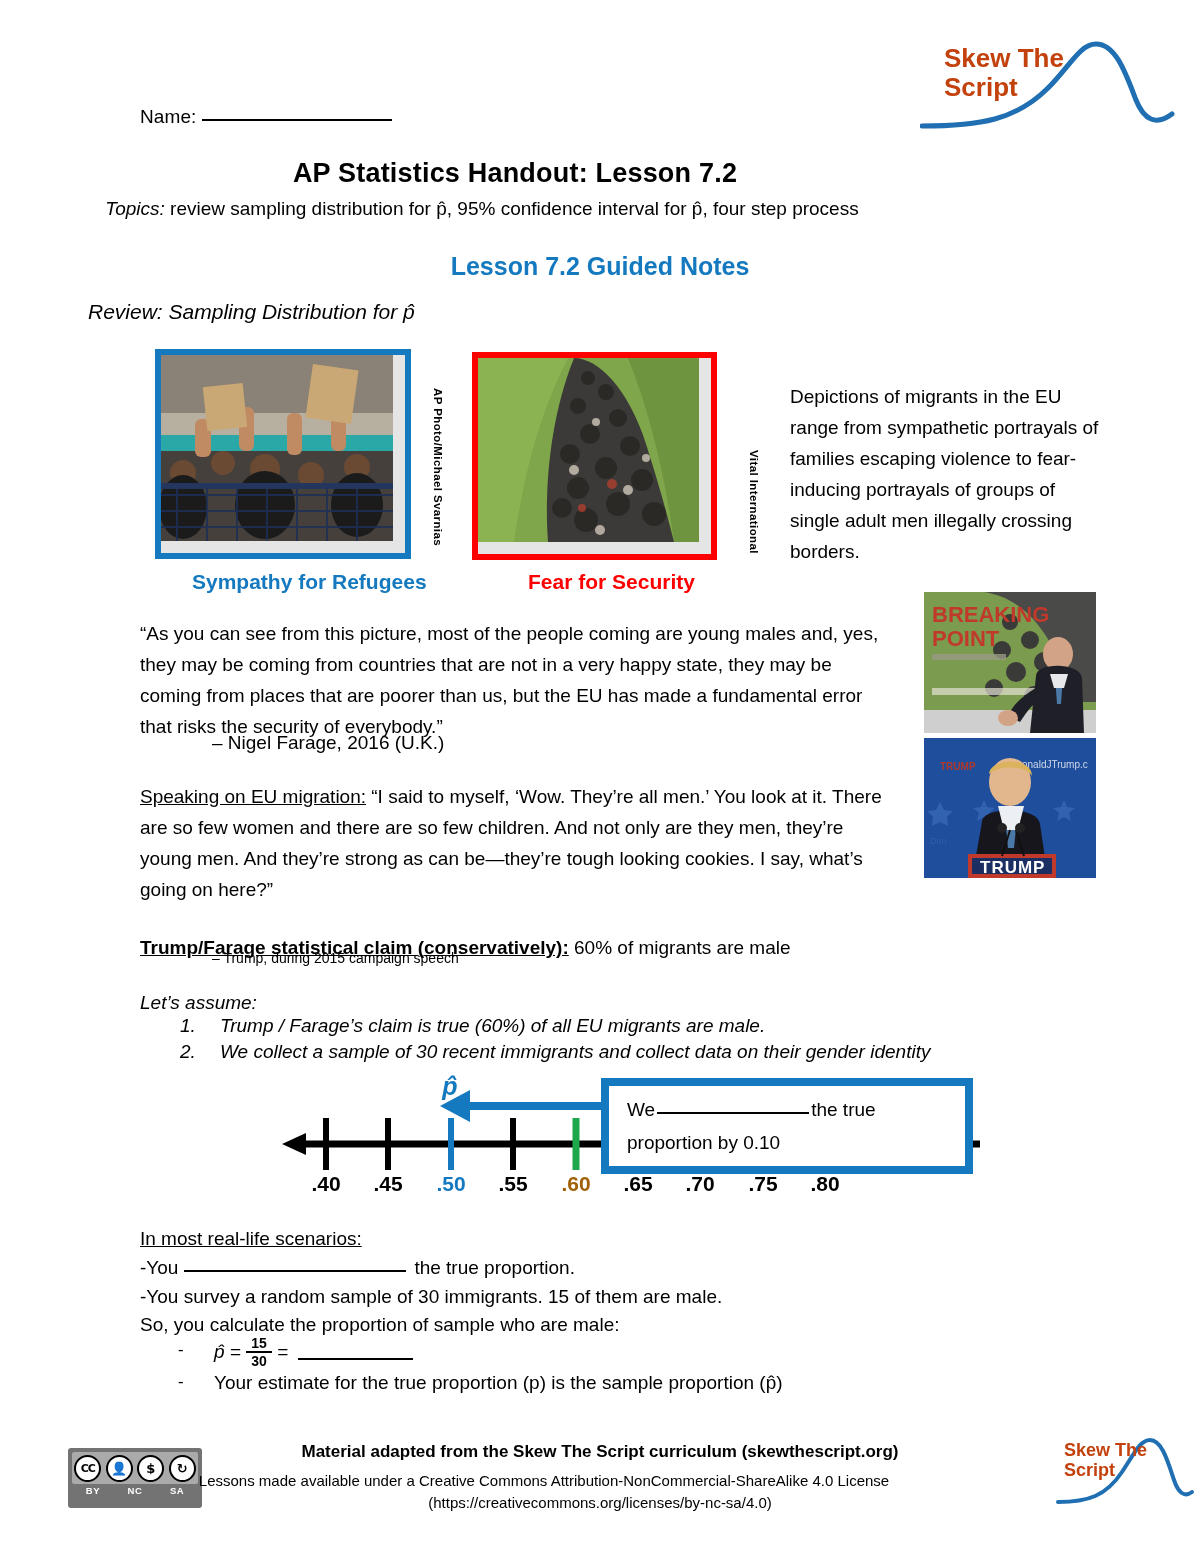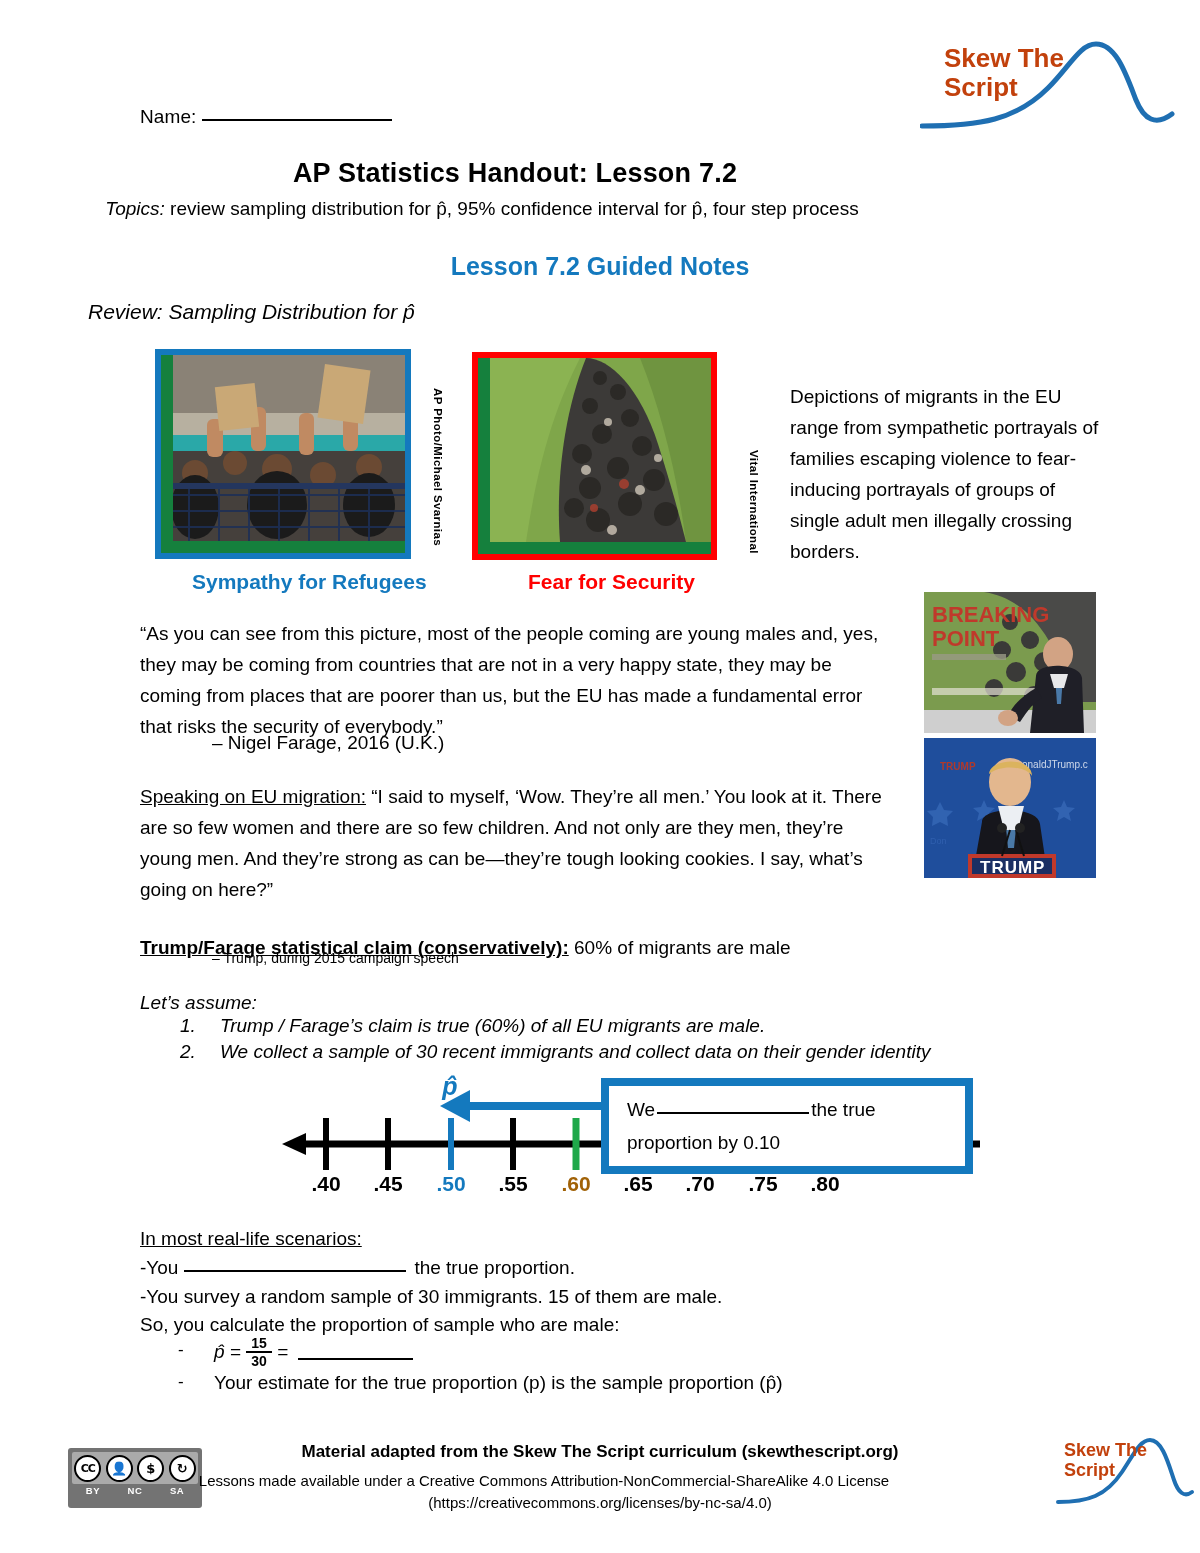--- a/index.html
+++ b/index.html
@@ -34,21 +34,21 @@
   .logo .logo-text{position:absolute;font-weight:bold;
       color:#c2410c;line-height:1.12;}
   .logo svg{position:absolute;left:0;top:0;}
 
   #logo-top{left:920px;top:22px;width:266px;height:112px;}
   #logo-top .logo-text{left:24px;top:22px;font-size:26px;}
   #logo-foot{left:1056px;top:1432px;width:140px;height:78px;}
   #logo-foot .logo-text{left:8px;top:8px;font-size:18px;}
 
   
-  .photo{position:absolute;overflow:hidden;background:#15803d;text-align:right;}
+  .photo{position:absolute;overflow:hidden;background:#e5e5e5;}
   .frame-blue{border:6px solid #1479BE;}
   .frame-red{border:6px solid #FF0000;}
 
   #photo-refugees{left:155px;top:349px;width:244px;height:198px;}
   #photo-security{left:472px;top:352px;width:233px;height:196px;}
   #photo-breaking{left:924px;top:592px;width:172px;height:141px;}
   #photo-trump{left:924px;top:738px;width:172px;height:140px;}
 
   .credit{position:absolute;font-size:11.5px;font-weight:bold;color:#000;
       writing-mode:vertical-rl;letter-spacing:.4px;}

